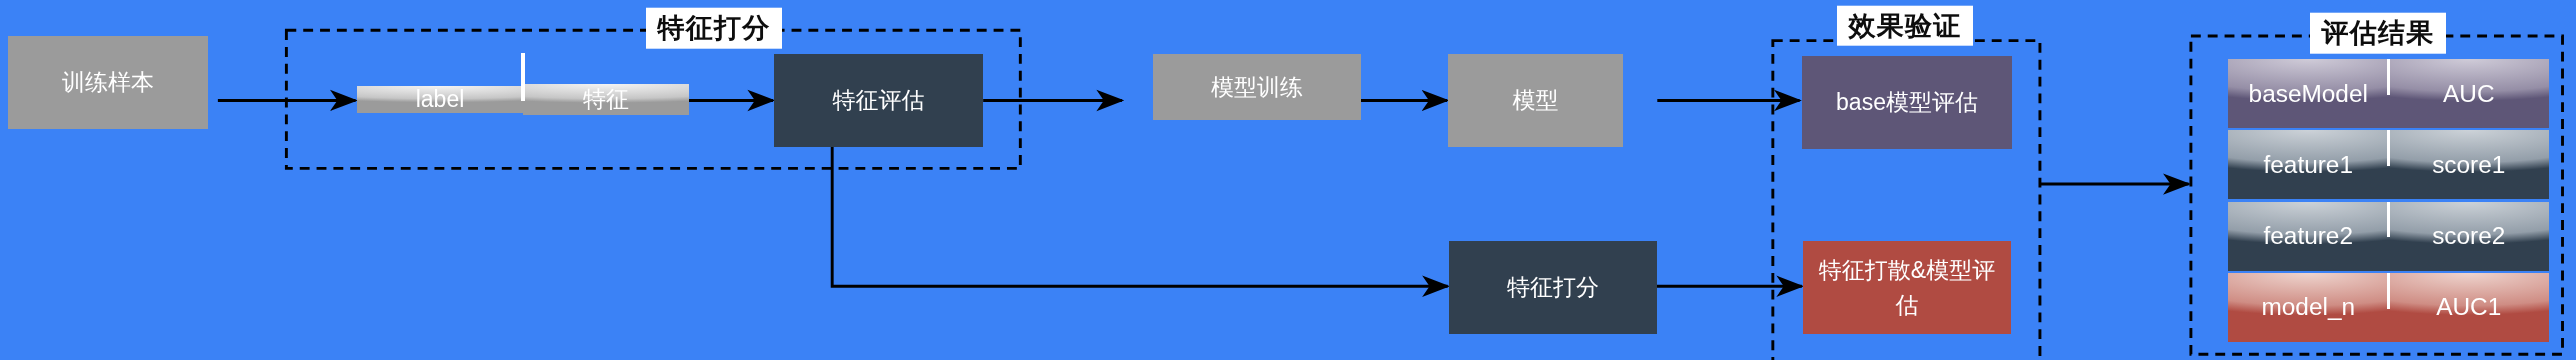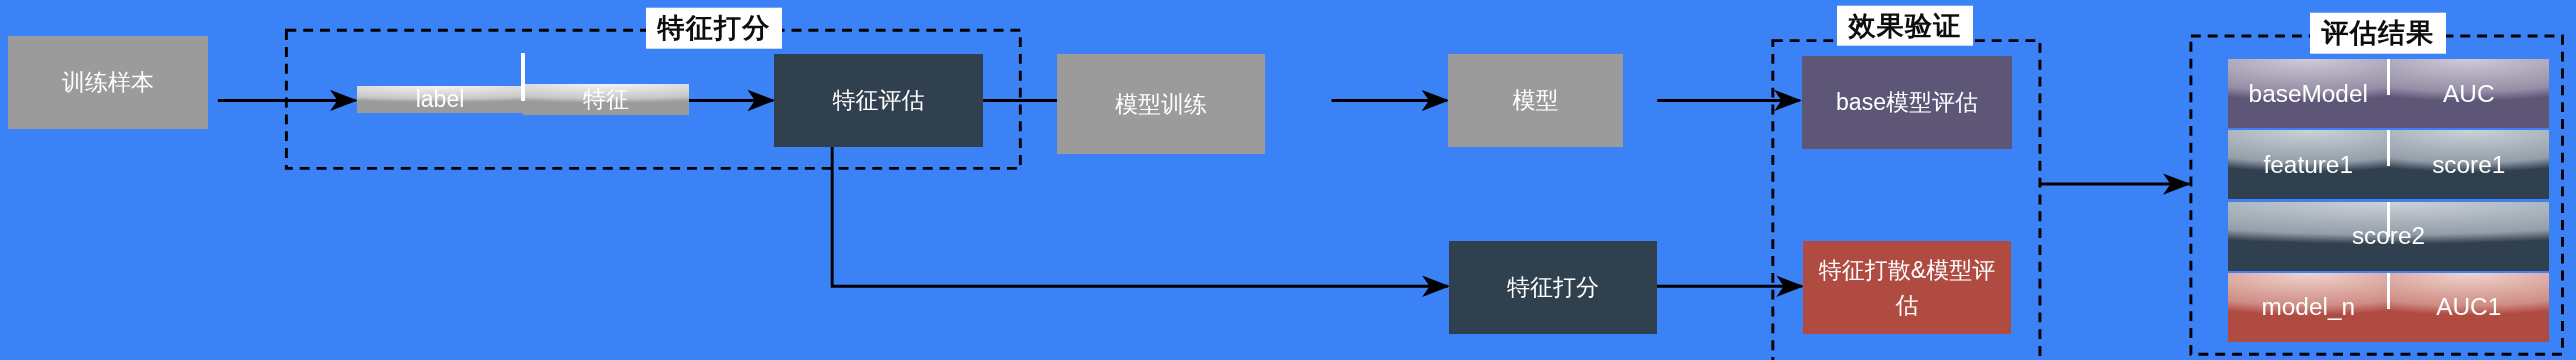--- a/index.html
+++ b/index.html
@@ -32,21 +32,21 @@
   }
   .group-title{
     position:absolute;z-index:4;transform:translate(-50%,-50%);
     background:#fff;color:#0d0d0d;font-size:27px;font-weight:bold;
     padding:2.3px 11.6px;white-space:nowrap;letter-spacing:1.2px;
   }
   
   #n-train{left:8.1px;top:36px;width:200px;height:93px;justify-content:center;}
   #n-labelfeat{left:357px;top:53px;width:332px;height:93px;}
   #n-feateval{left:774px;top:54px;width:209px;height:93px;}
-  #n-modeltrain{left:1057px;top:54px;width:208px;height:100px;}
+  #n-modeltrain{left:1153px;top:54px;width:208px;height:66px;}
   #n-model{left:1448px;top:54px;width:175px;height:93px;}
   #n-featscore{left:1449px;top:241px;width:208px;height:93px;}
   #n-baseeval{left:1802px;top:56px;width:210px;height:93px;text-align:center;}
   #n-shuffleeval{left:1803px;top:241px;width:208px;height:93px;padding:0 11.6px;line-height:1.5;}
   #t-scoring{left:714px;top:28px;}
   #t-validation{left:1905px;top:25.6px;}
   #t-results{left:2378px;top:33px;}
   
   #result-rows{
     position:absolute;z-index:2;left:2210px;top:59px;width:321px;
@@ -137,20 +137,23 @@
         <div class="cell grad-slate">
           <span>feature1</span>
         </div>
         <div class="cell grad-slate">
           <span>score1</span>
         </div>
         <div class="vdivider"></div>
       </div>
       <div class="trow">
         <div class="cell grad-slate">
+          <span>feature2</span>
+        </div>
+        <div class="cell grad-slate">
           <span>score2</span>
         </div>
         <div class="vdivider"></div>
       </div>
       <div class="trow">
         <div class="cell grad-red">
           <span>model_n</span>
         </div>
         <div class="cell grad-red">
           <span>AUC1</span>

